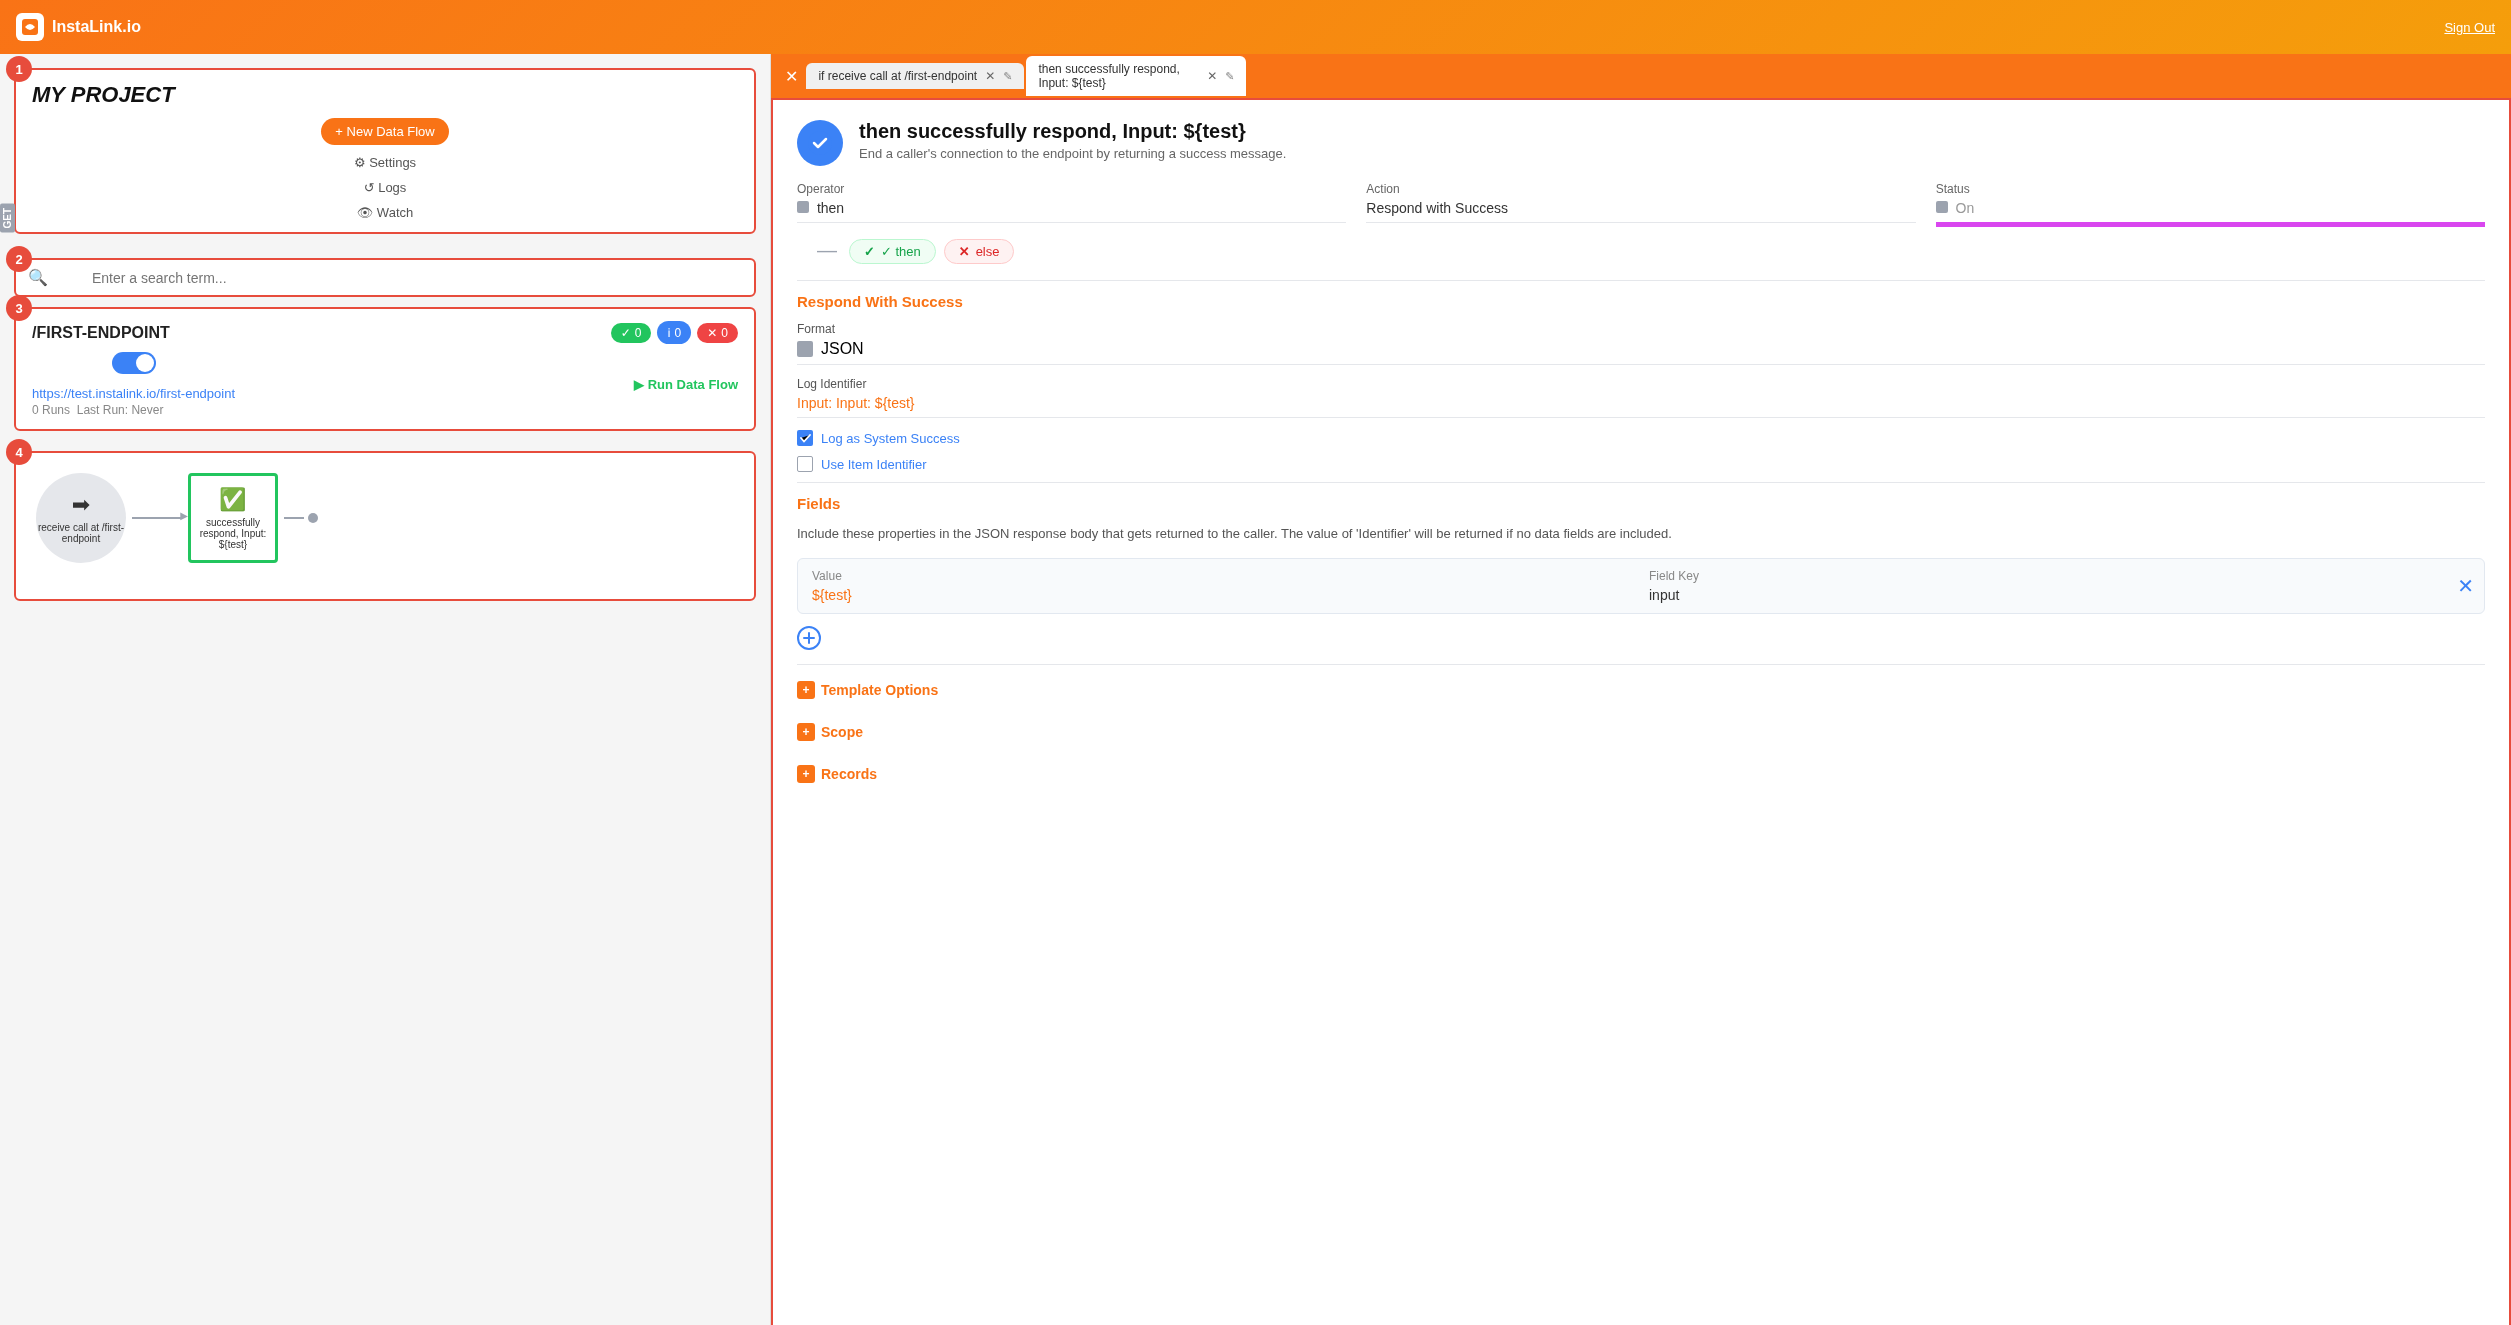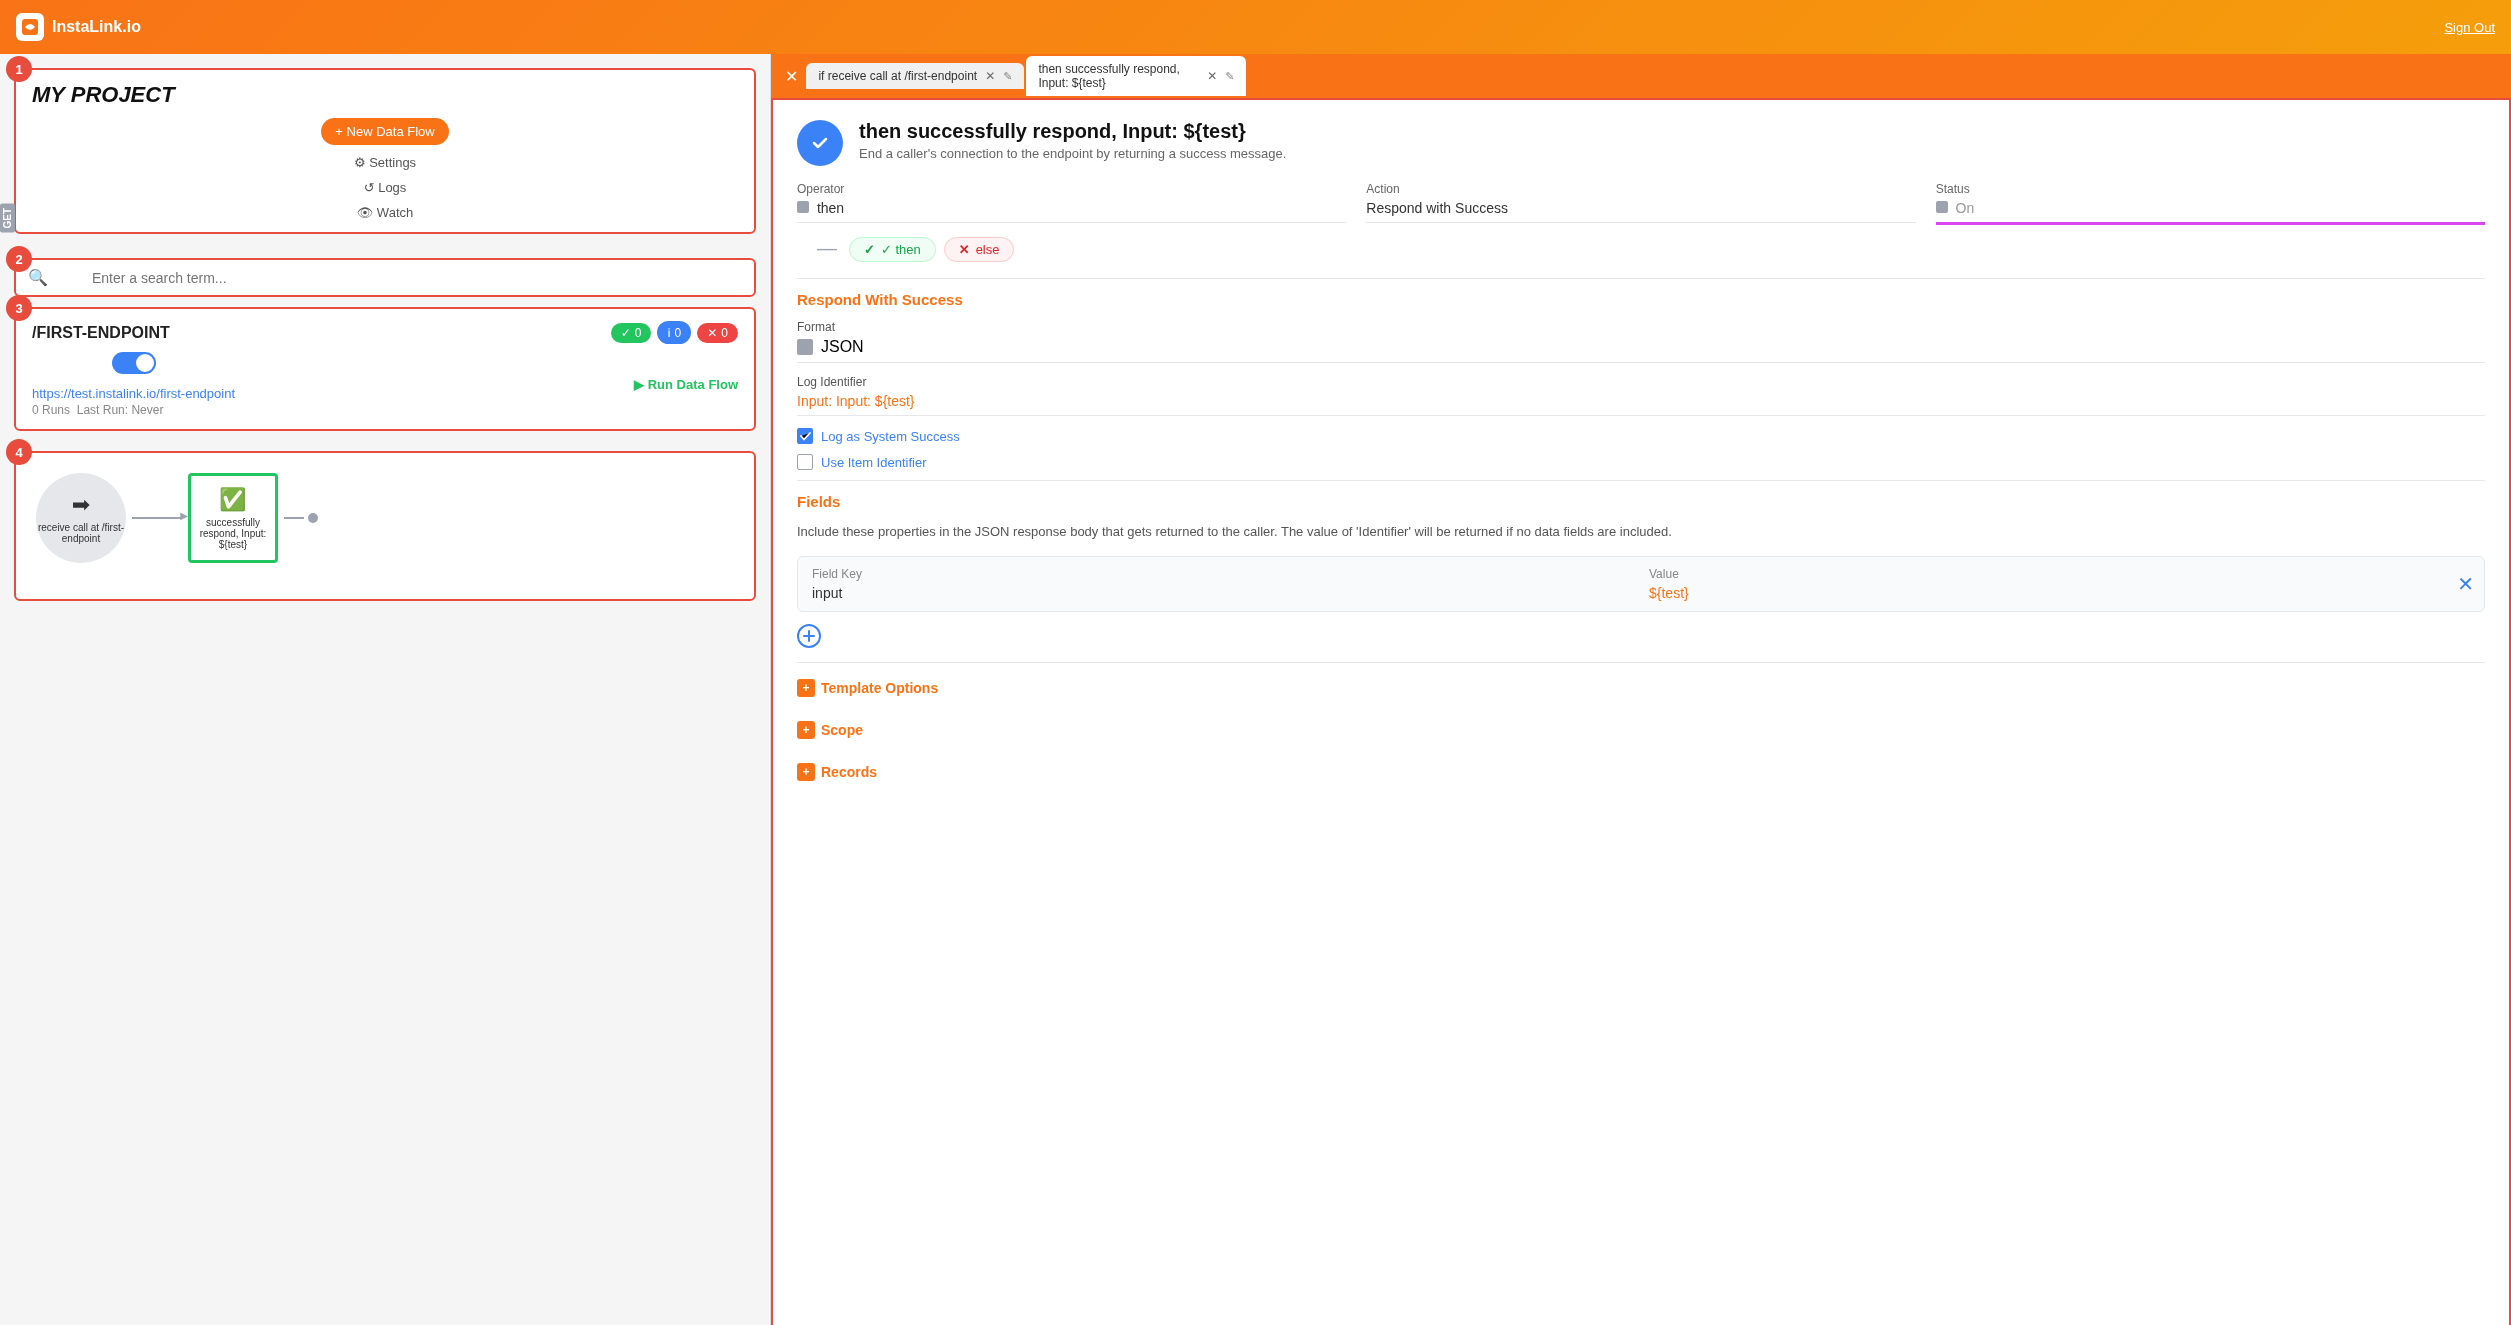--- a/index.html
+++ b/index.html
@@ -197,21 +197,21 @@
       display: flex; align-items: center; justify-content: center; flex-shrink: 0;
     }
     .action-title { font-size: 20px; font-weight: 700; color: #111; }
     .action-subtitle { font-size: 13px; color: #666; margin-top: 3px; }
 
     
     .meta-row { display: flex; gap: 0; margin-bottom: 12px; }
     .meta-col { flex: 1; }
     .meta-label { font-size: 12px; color: #666; margin-bottom: 4px; }
     .meta-value { font-size: 14px; color: #333; border-bottom: 1px solid #e5e7eb; padding-bottom: 6px; }
-    .meta-value-gray { font-size: 14px; color: #999; border-bottom: 3px solid #d946ef; padding-bottom: 6px; }
+    .meta-value-gray { font-size: 14px; color: #999; border-bottom: 5px solid #d946ef; padding-bottom: 6px; }
 
     
     .then-else-row { display: flex; gap: 8px; margin-bottom: 16px; padding-left: 20px; }
     .btn-then {
       background: #f0fdf4; border: 1px solid #bbf7d0; border-radius: 20px;
       padding: 4px 14px; font-size: 13px; color: #16a34a; cursor: pointer; display: flex; align-items: center; gap: 4px;
     }
     .btn-else {
       background: #fef2f2; border: 1px solid #fecaca; border-radius: 20px;
       padding: 4px 14px; font-size: 13px; color: #dc2626; cursor: pointer; display: flex; align-items: center; gap: 4px;
@@ -446,26 +446,26 @@
       </div>
 
       <hr class="divider">
 
       
       <div class="section-title">Fields</div>
       <div class="fields-desc">Include these properties in the JSON response body that gets returned to the caller. The value of 'Identifier' will be returned if no data fields are included.</div>
 
       <div class="field-row-entry">
         <div class="field-entry-col">
+          <div class="field-entry-label">Value</div>
+          <div class="field-entry-value-orange">${test}</div>
+        </div>
+        <div class="field-entry-col">
           <div class="field-entry-label">Field Key</div>
           <div class="field-entry-value">input</div>
-        </div>
-        <div class="field-entry-col">
-          <div class="field-entry-label">Value</div>
-          <div class="field-entry-value-orange">${test}</div>
         </div>
         <button class="field-entry-delete" style="color:#3b82f6;font-size:20px;">✕</button>
       </div>
 
       <button class="add-field-btn">
         <svg width="24" height="24" viewBox="0 0 24 24" fill="none">
           <circle cx="12" cy="12" r="11" stroke="#3b82f6" stroke-width="2"></circle>
           <path d="M12 7v10M7 12h10" stroke="#3b82f6" stroke-width="2" stroke-linecap="round"></path>
         </svg>
       </button>

